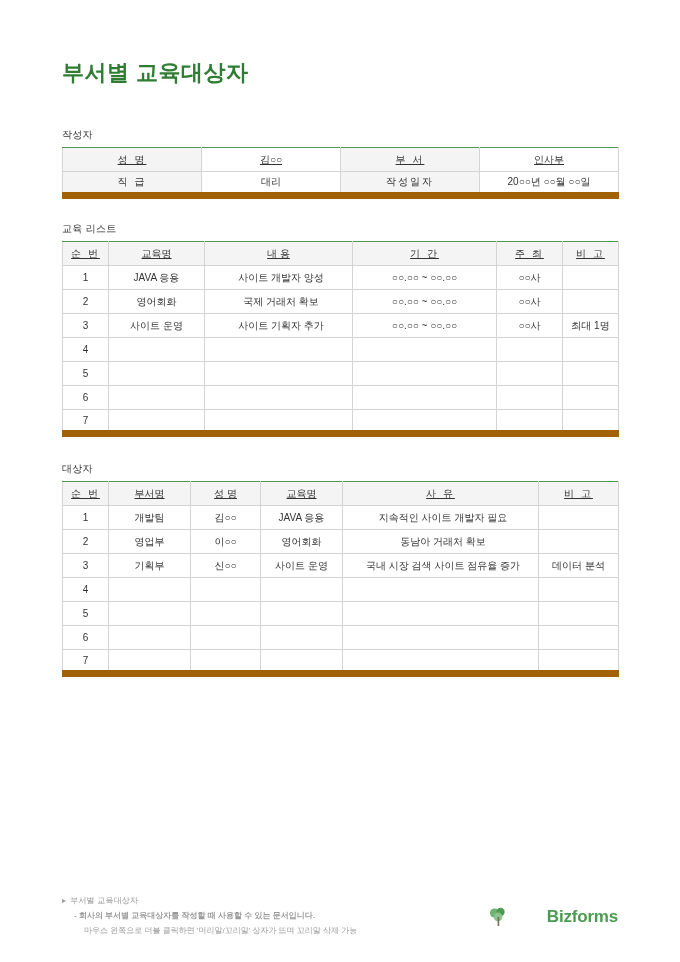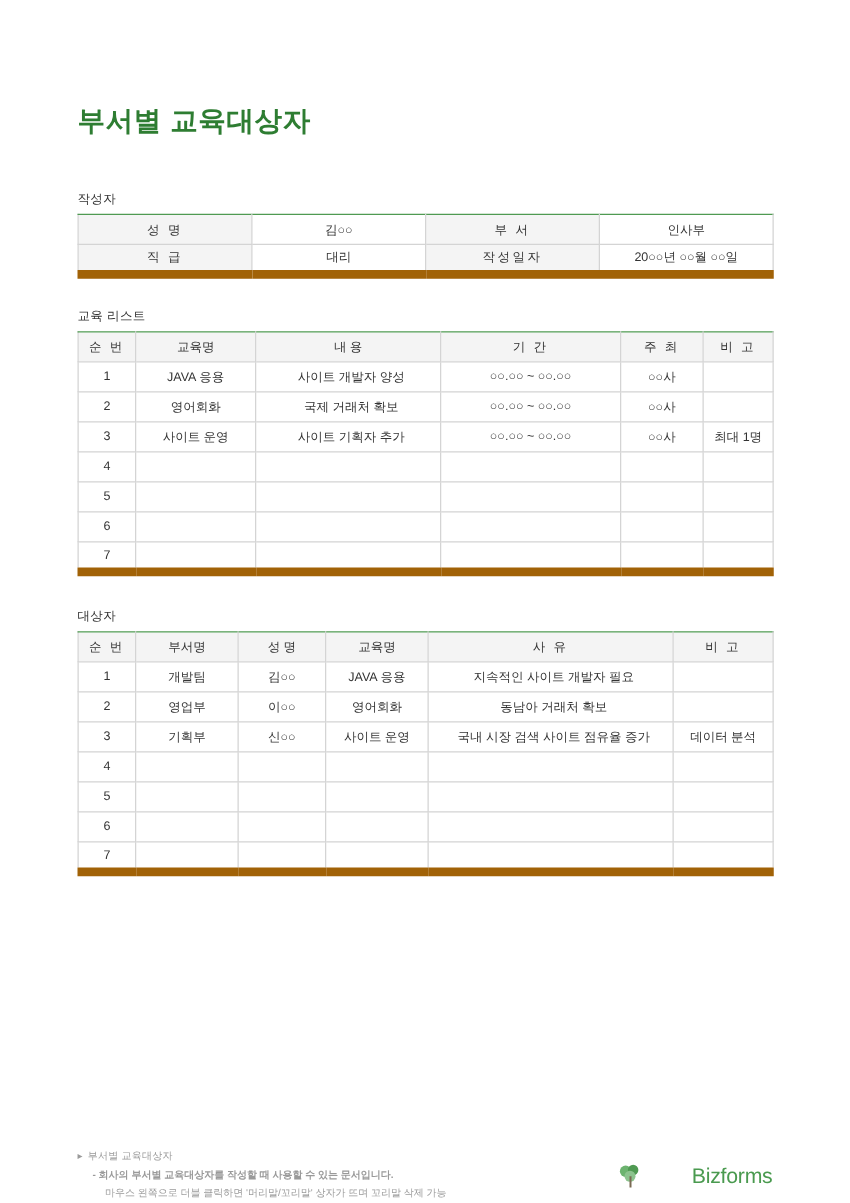--- a/index.html
+++ b/index.html
@@ -15,21 +15,20 @@
     position: relative;
     overflow: hidden;
   }
   .page {
     position: absolute;
     left: 0; top: 0;
     width: 680px;
     height: 938px;
     box-sizing: border-box;
     padding: 0 62px;
-    margin-top: 24px;
   }
   .doc-title {
     position: absolute;
     left: 62px;
     top: 58px;
     font-size: 22px;
     font-weight: bold;
     color: #2e7d32;
     letter-spacing: 0.5px;
   }
@@ -62,20 +61,21 @@
     vertical-align: middle;
     padding: 0 4px;
     font-weight: normal;
     color: #333333;
     box-sizing: border-box;
     overflow: hidden;
     white-space: nowrap;
   }
   .top-line td, .top-line th {
     border-top: 1px solid #4f9a52;
+    text-decoration: underline;
   }
   .hdr-row th {
     background: #f4f4f4;
     border-bottom: 1px solid #d4d4d4;
   }
   .hdr-cell {
     background: #f4f4f4;
     letter-spacing: 2px;
   }
   .bottom-line td {
@@ -102,21 +102,21 @@
   .brand {
     position: absolute;
     right: 62px;
     top: 906px;
     display: flex;
     align-items: center;
     gap: 7px;
   }
   .brand-name {
     font-size: 17px;
-    font-weight: normal;
+    font-weight: bold;
     color: #4a9a4f;
     letter-spacing: -0.2px;
     padding-left: 31px;
   }
   .brand-mark { display:block; }
 </style>
 </head>
 <body>
 
 <div class="page">

